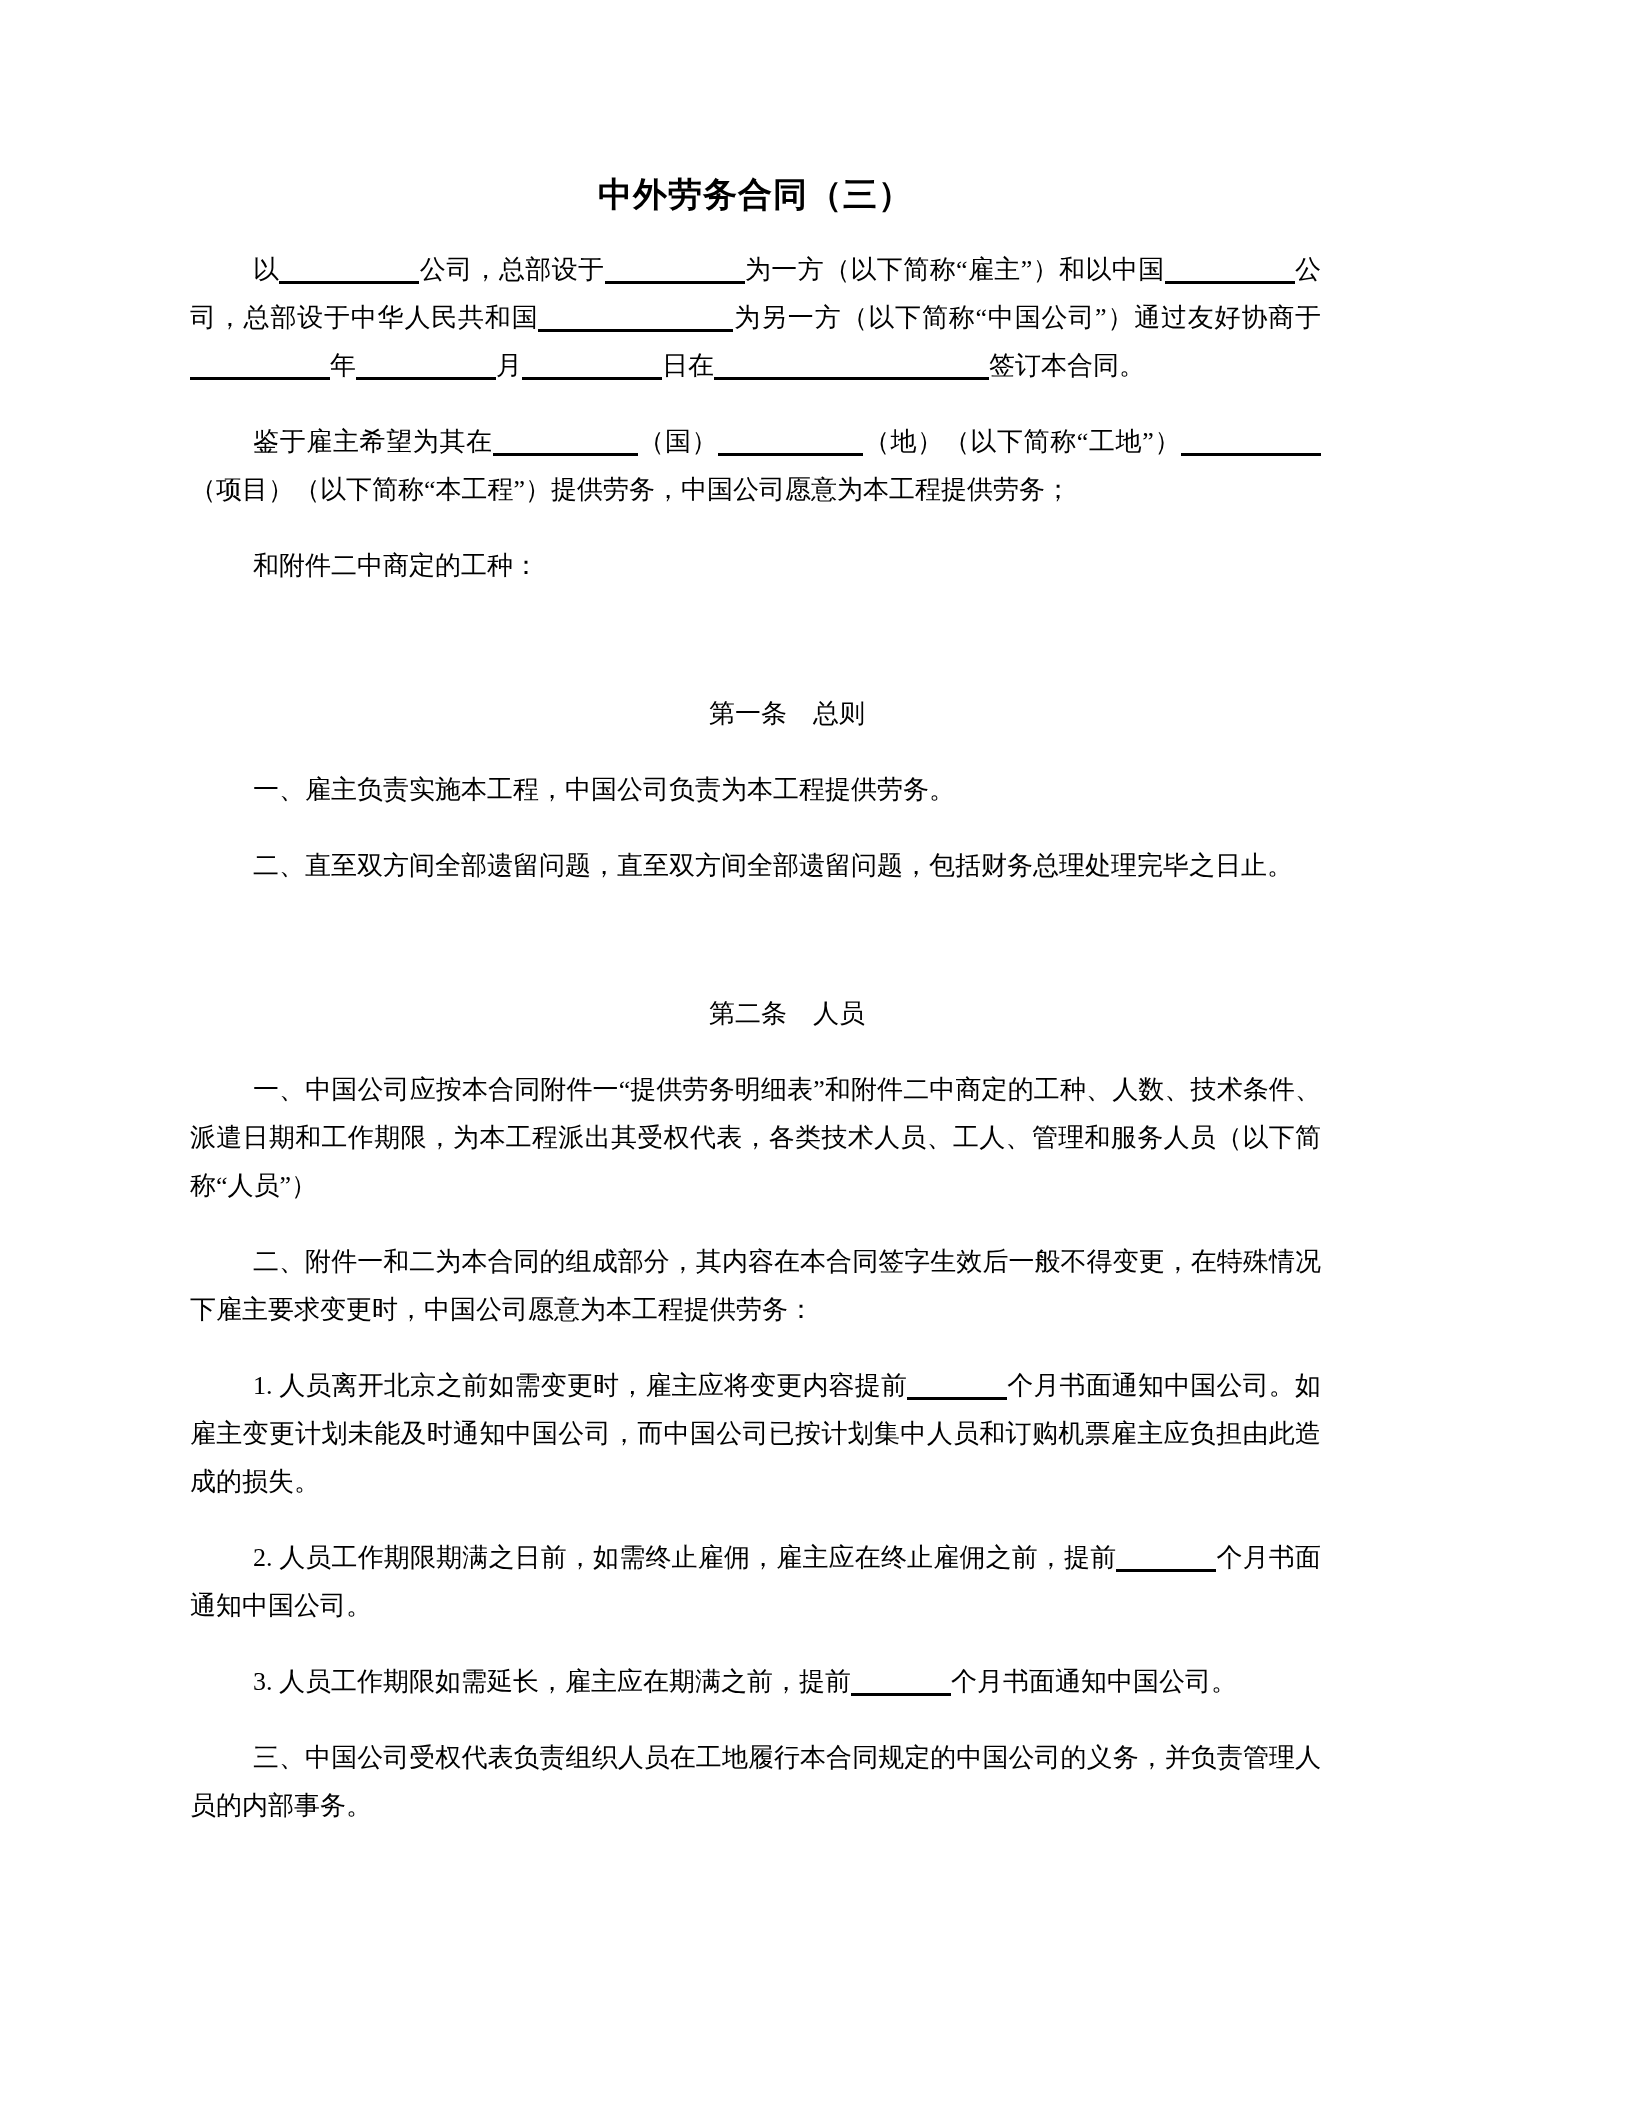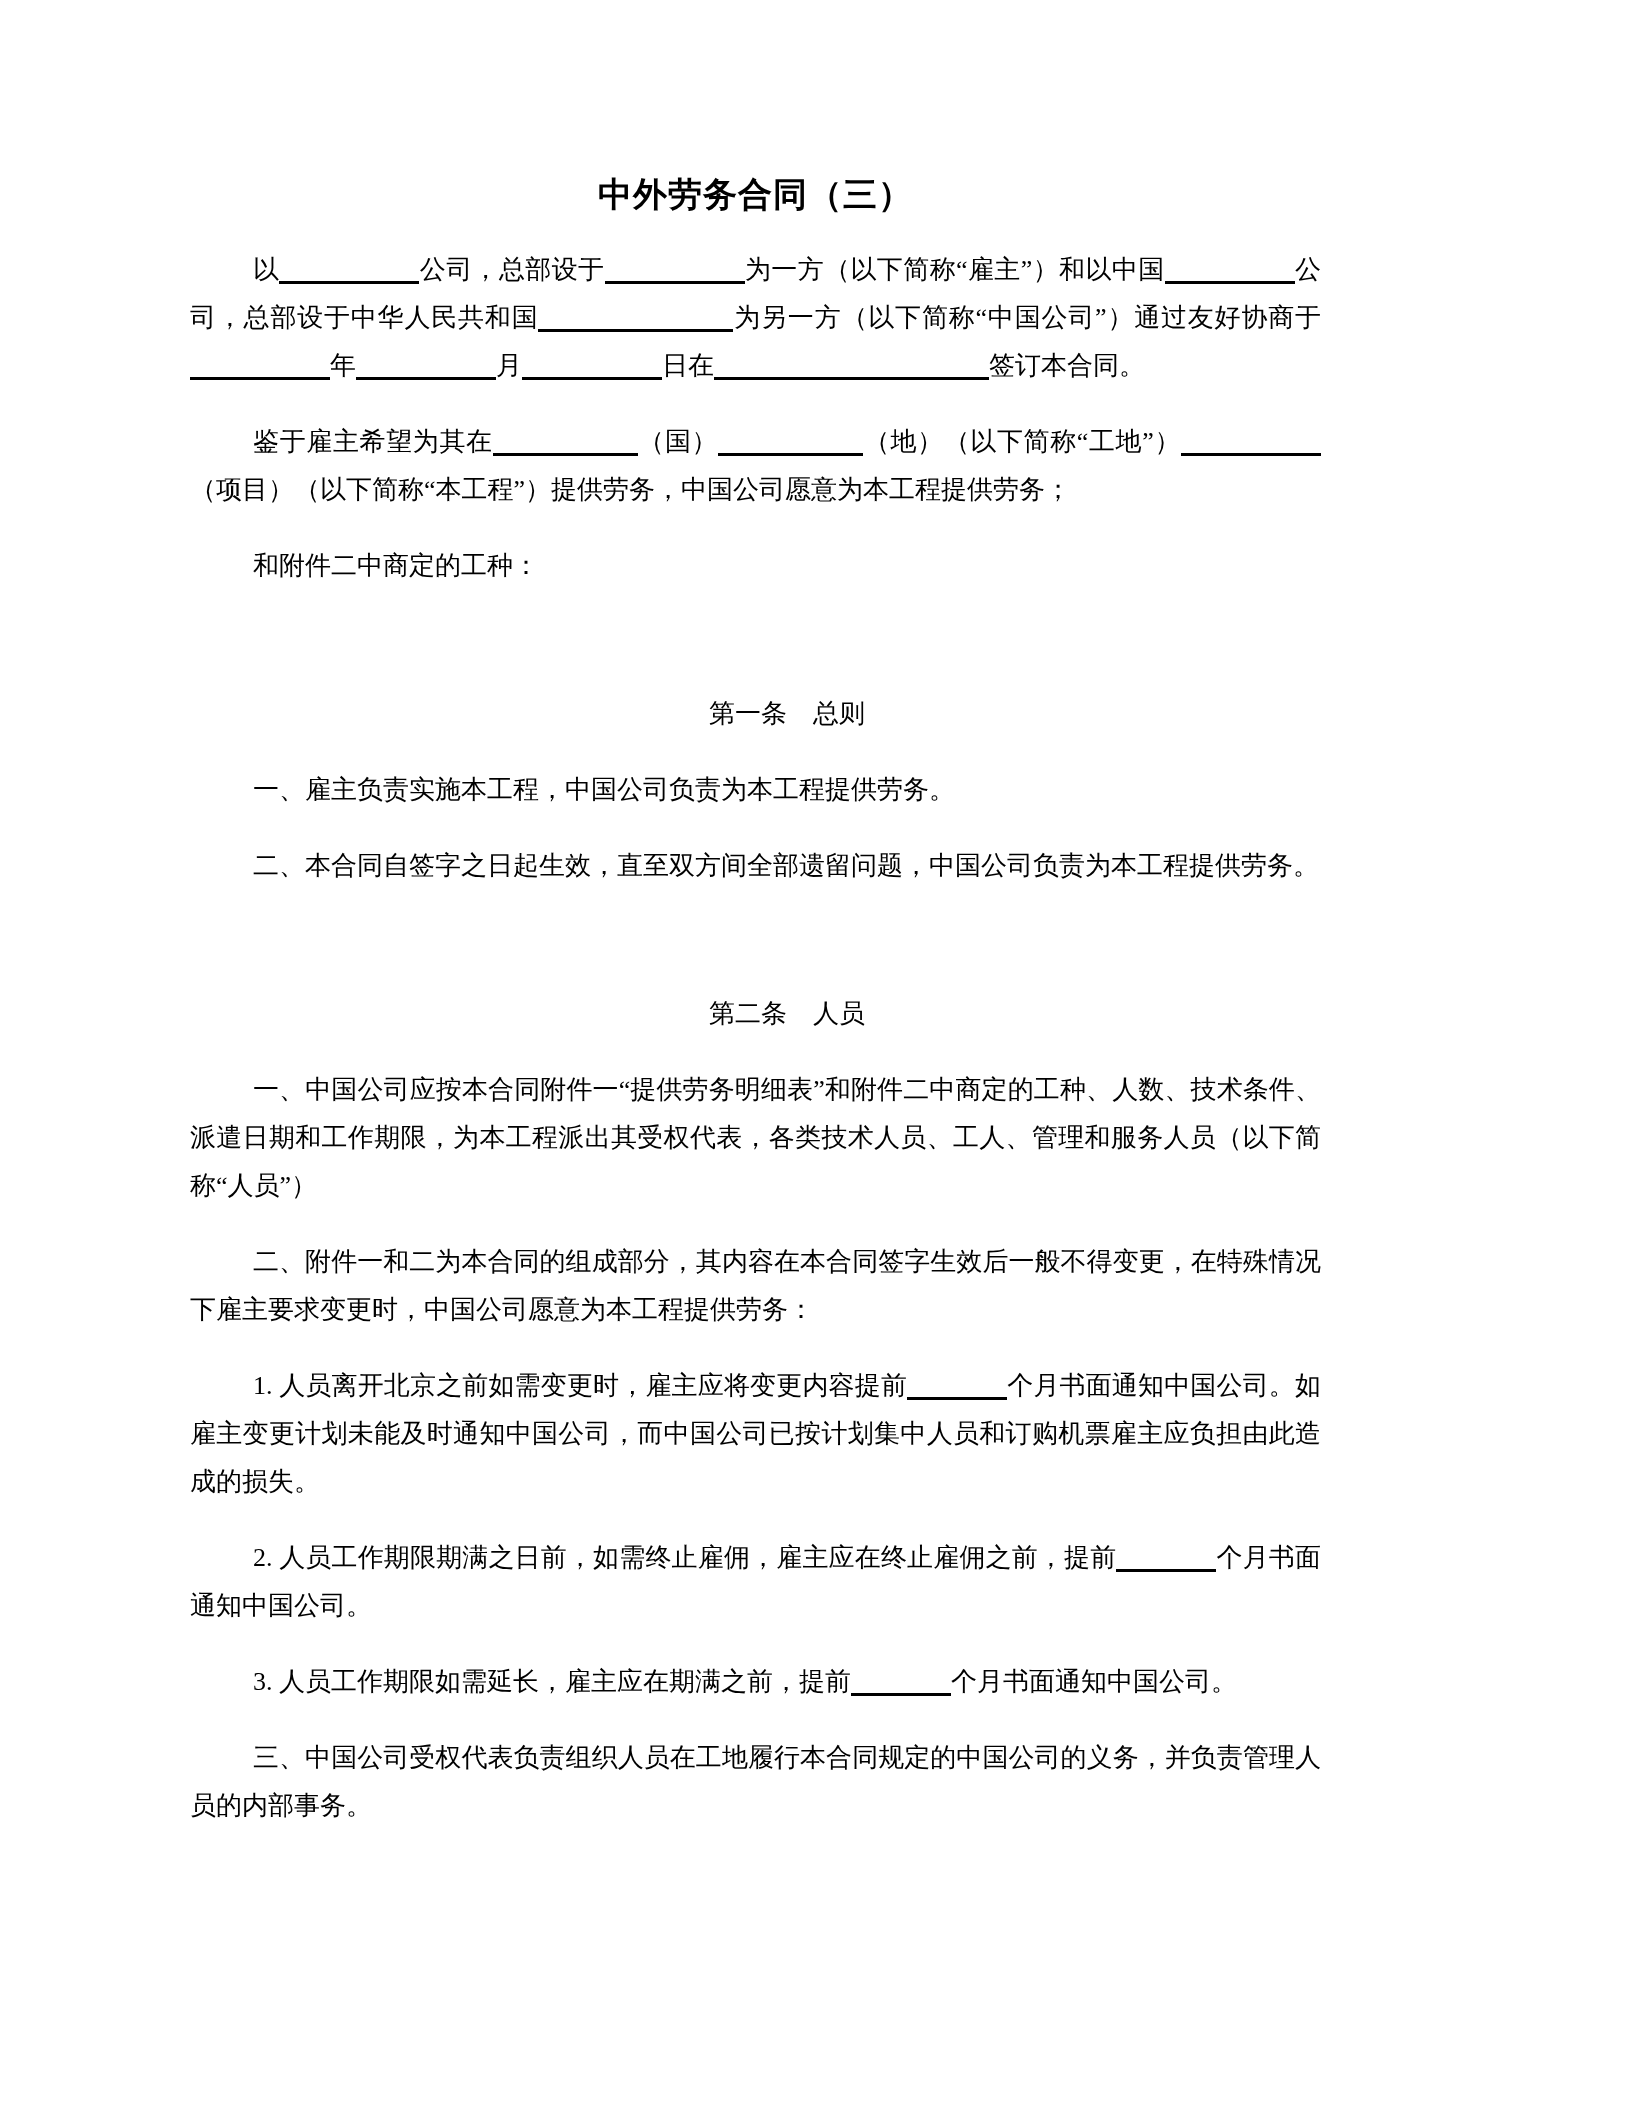--- a/index.html
+++ b/index.html
@@ -52,21 +52,21 @@
 <body>
 
 <div class="page">
   <h1 class="doc-title">中外劳务合同（三）</h1>
   <div>
       <p class="para">以<span class="blank" style="width: 140px;"></span>公司，总部设于<span class="blank" style="width: 140px;"></span>为一方（以下简称“雇主”）和以中国<span class="blank" style="width: 130px;"></span>公司，总部设于中华人民共和国<span class="blank" style="width: 195px;"></span>为另一方（以下简称“中国公司”）通过友好协商于<span class="blank" style="width: 140px;"></span>年<span class="blank" style="width: 140px;"></span>月<span class="blank" style="width: 140px;"></span>日在<span class="blank" style="width: 275px;"></span>签订本合同。</p>
       <p class="para">鉴于雇主希望为其在<span class="blank" style="width: 145px;"></span>（国）<span class="blank" style="width: 145px;"></span>（地）（以下简称“工地”）<span class="blank" style="width: 140px;"></span>（项目）（以下简称“本工程”）提供劳务，中国公司愿意为本工程提供劳务；</p>
       <p class="para">和附件二中商定的工种：</p>
       <p class="para heading">第一条　总则</p>
       <p class="para">一、雇主负责实施本工程，中国公司负责为本工程提供劳务。</p>
-      <p class="para">二、本合同自签字之日起生效，直至双方间全部遗留问题，中国公司负责为本工程提供劳务。</p>
+      <p class="para">二、直至双方间全部遗留问题，直至双方间全部遗留问题，包括财务总理处理完毕之日止。</p>
       <p class="para heading">第二条　人员</p>
       <p class="para">一、中国公司应按本合同附件一“提供劳务明细表”和附件二中商定的工种、人数、技术条件、派遣日期和工作期限，为本工程派出其受权代表，各类技术人员、工人、管理和服务人员（以下简称“人员”）</p>
       <p class="para">二、附件一和二为本合同的组成部分，其内容在本合同签字生效后一般不得变更，在特殊情况下雇主要求变更时，中国公司愿意为本工程提供劳务：</p>
       <p class="para">1.&nbsp;人员离开北京之前如需变更时，雇主应将变更内容提前<span class="blank" style="width: 100px;"></span>个月书面通知中国公司。如雇主变更计划未能及时通知中国公司，而中国公司已按计划集中人员和订购机票雇主应负担由此造成的损失。</p>
       <p class="para">2.&nbsp;人员工作期限期满之日前，如需终止雇佣，雇主应在终止雇佣之前，提前<span class="blank" style="width: 100px;"></span>个月书面通知中国公司。</p>
       <p class="para">3.&nbsp;人员工作期限如需延长，雇主应在期满之前，提前<span class="blank" style="width: 100px;"></span>个月书面通知中国公司。</p>
       <p class="para">三、中国公司受权代表负责组织人员在工地履行本合同规定的中国公司的义务，并负责管理人员的内部事务。</p>
     </div>
 </div>
 

